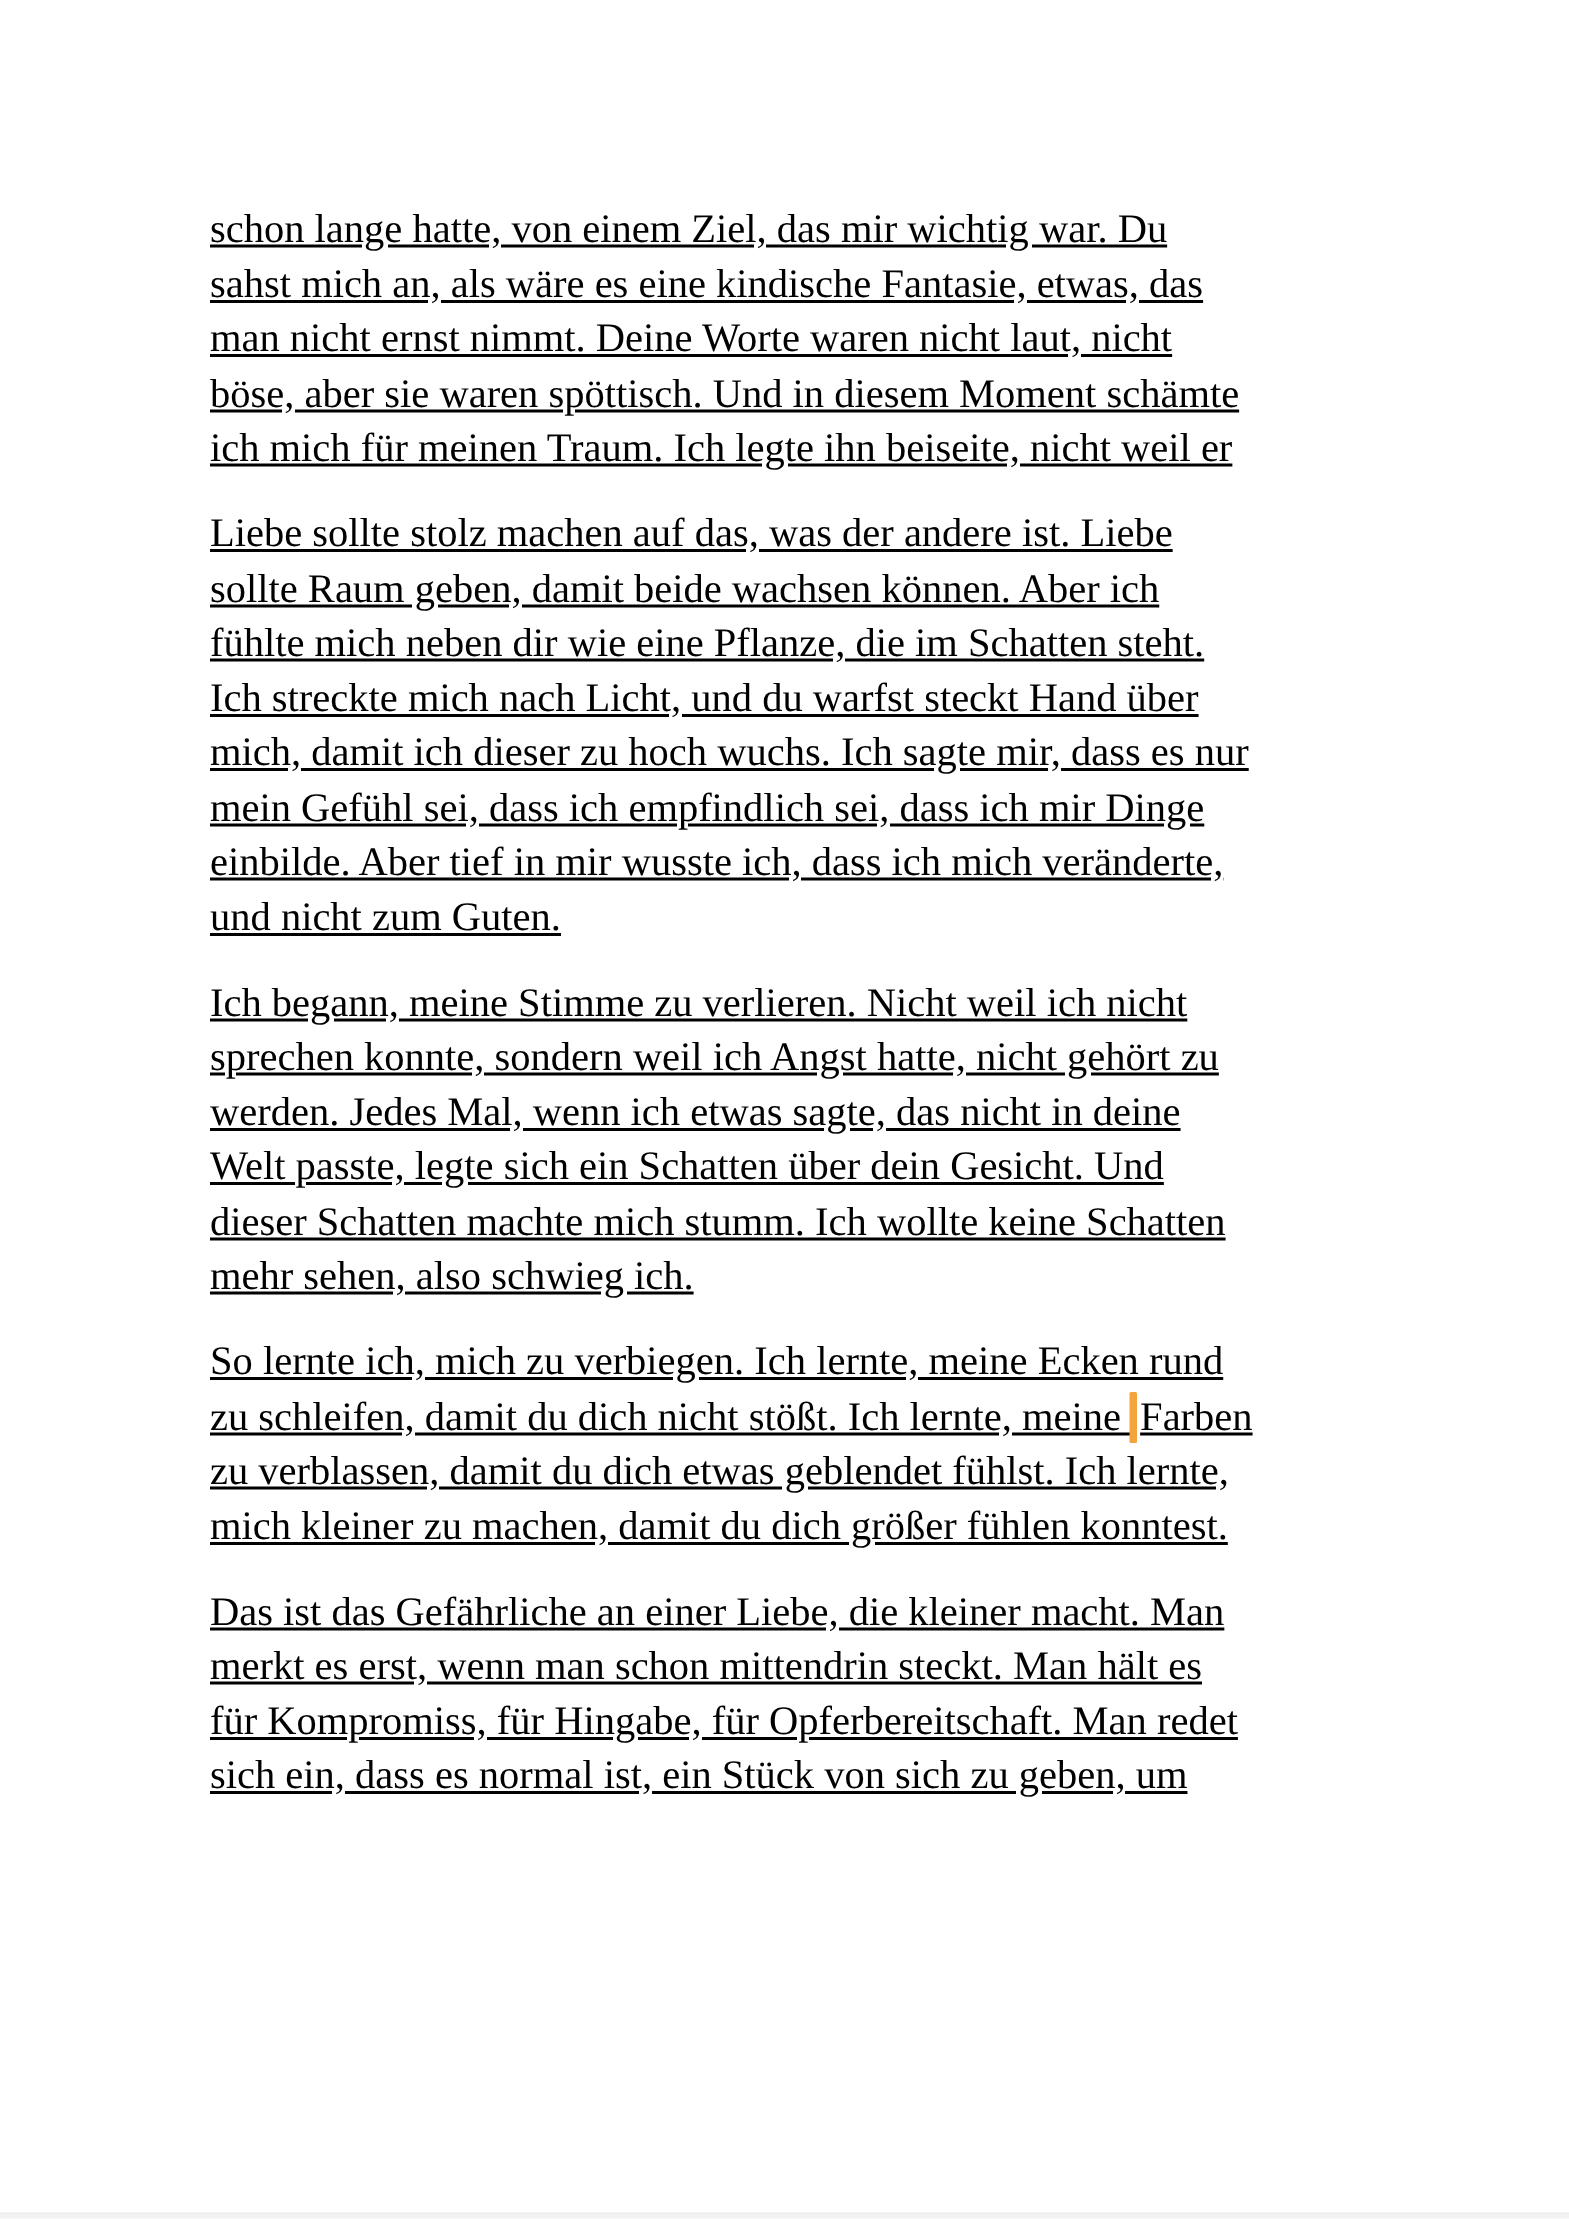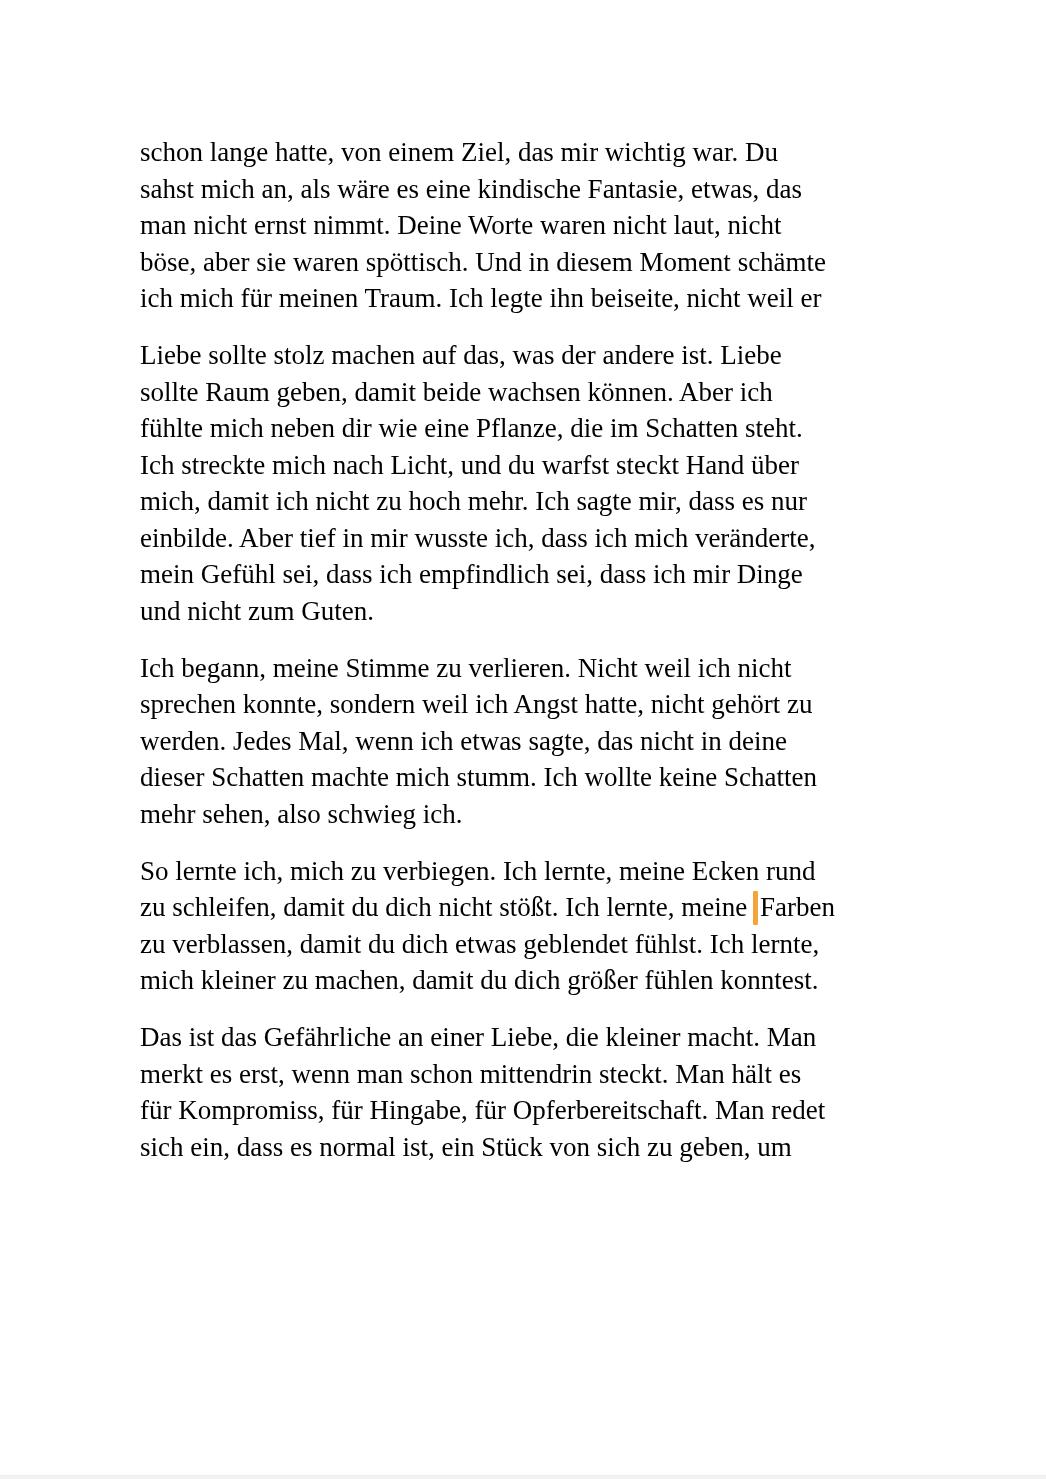--- a/index.html
+++ b/index.html
@@ -47,42 +47,43 @@
     width: 100%;
     height: 4px;
     background: #f7f7f7;
     border-top: 1px solid #ededed;
     box-sizing: border-box;
   }
 </style>
 </head>
 <body style="background: rgb(255, 255, 255);">
 
-<div class="page-text" style="color: rgb(0, 0, 0);">
+<div class="page-text" style="color: rgb(0, 0, 0); text-decoration: underline;">
     <p class="paragraph">
       <span class="line"><span>schon lange hatte, von einem Ziel, das mir wichtig war. Du</span></span>
       <span class="line"><span>sahst mich an, als wäre es eine kindische Fantasie, etwas, das</span></span>
       <span class="line"><span>man nicht ernst nimmt. Deine Worte waren nicht laut, nicht</span></span>
       <span class="line"><span>böse, aber sie waren spöttisch. Und in diesem Moment schämte</span></span>
       <span class="line"><span>ich mich für meinen Traum. Ich legte ihn beiseite, nicht weil er</span></span>
     </p>
     <p class="paragraph">
       <span class="line"><span>Liebe sollte stolz machen auf das, was der andere ist. Liebe</span></span>
       <span class="line"><span>sollte Raum geben, damit beide wachsen können. Aber ich</span></span>
       <span class="line"><span>fühlte mich neben dir wie eine Pflanze, die im Schatten steht.</span></span>
       <span class="line"><span>Ich streckte mich nach Licht, und du warfst steckt Hand über</span></span>
-      <span class="line"><span>mich, damit ich nicht zu hoch mehr. Ich sagte mir, dass es nur</span></span>
+      <span class="line"><span>mich, damit ich dieser zu hoch wuchs. Ich sagte mir, dass es nur</span></span>
+      <span class="line"><span>mein Gefühl sei, dass ich empfindlich sei, dass ich mir Dinge</span></span>
       <span class="line"><span>einbilde. Aber tief in mir wusste ich, dass ich mich veränderte,</span></span>
-      <span class="line"><span>mein Gefühl sei, dass ich empfindlich sei, dass ich mir Dinge</span></span>
       <span class="line"><span>und nicht zum Guten.</span></span>
     </p>
     <p class="paragraph">
       <span class="line"><span>Ich begann, meine Stimme zu verlieren. Nicht weil ich nicht</span></span>
       <span class="line"><span>sprechen konnte, sondern weil ich Angst hatte, nicht gehört zu</span></span>
       <span class="line"><span>werden. Jedes Mal, wenn ich etwas sagte, das nicht in deine</span></span>
+      <span class="line"><span>Welt passte, legte sich ein Schatten über dein Gesicht. Und</span></span>
       <span class="line"><span>dieser Schatten machte mich stumm. Ich wollte keine Schatten</span></span>
       <span class="line"><span>mehr sehen, also schwieg ich.</span></span>
     </p>
     <p class="paragraph">
       <span class="line"><span>So lernte ich, mich zu verbiegen. Ich lernte, meine Ecken rund</span></span>
       <span class="line"><span>zu schleifen, damit du dich nicht stößt. Ich lernte, meine </span><span class="caret" style="background: rgb(244, 164, 59);"></span><span>Farben</span></span>
       <span class="line"><span>zu verblassen, damit du dich etwas geblendet fühlst. Ich lernte,</span></span>
       <span class="line"><span>mich kleiner zu machen, damit du dich größer fühlen konntest.</span></span>
     </p>
     <p class="paragraph">

